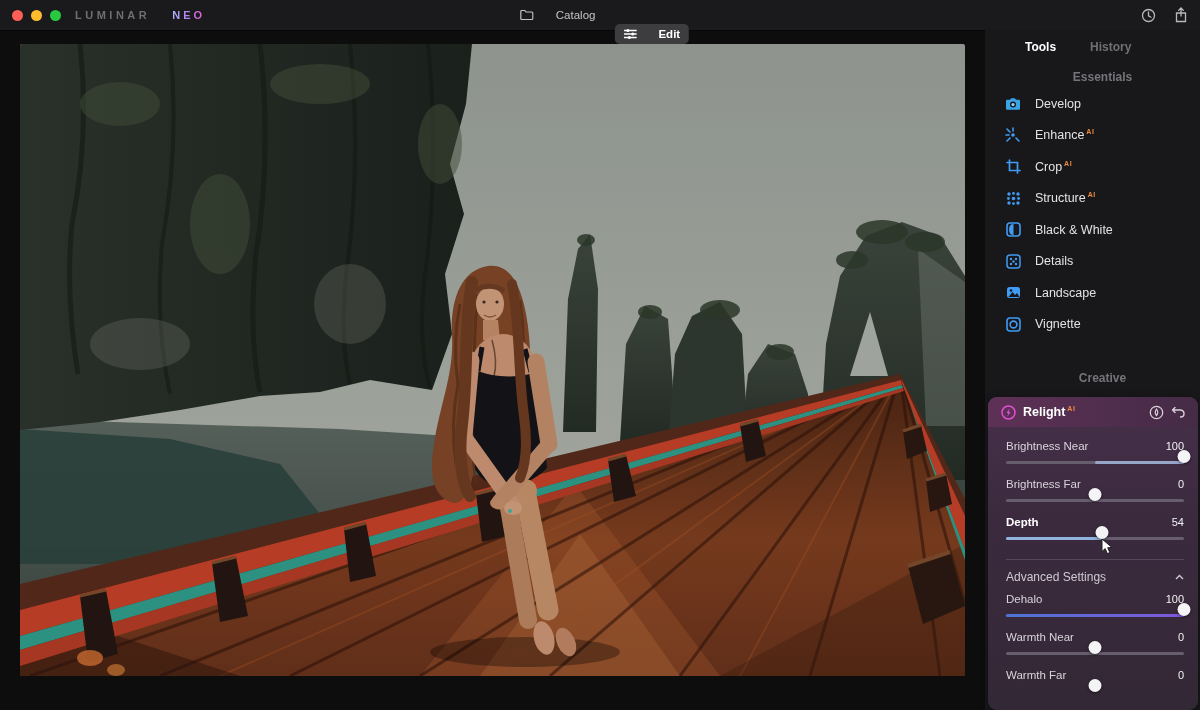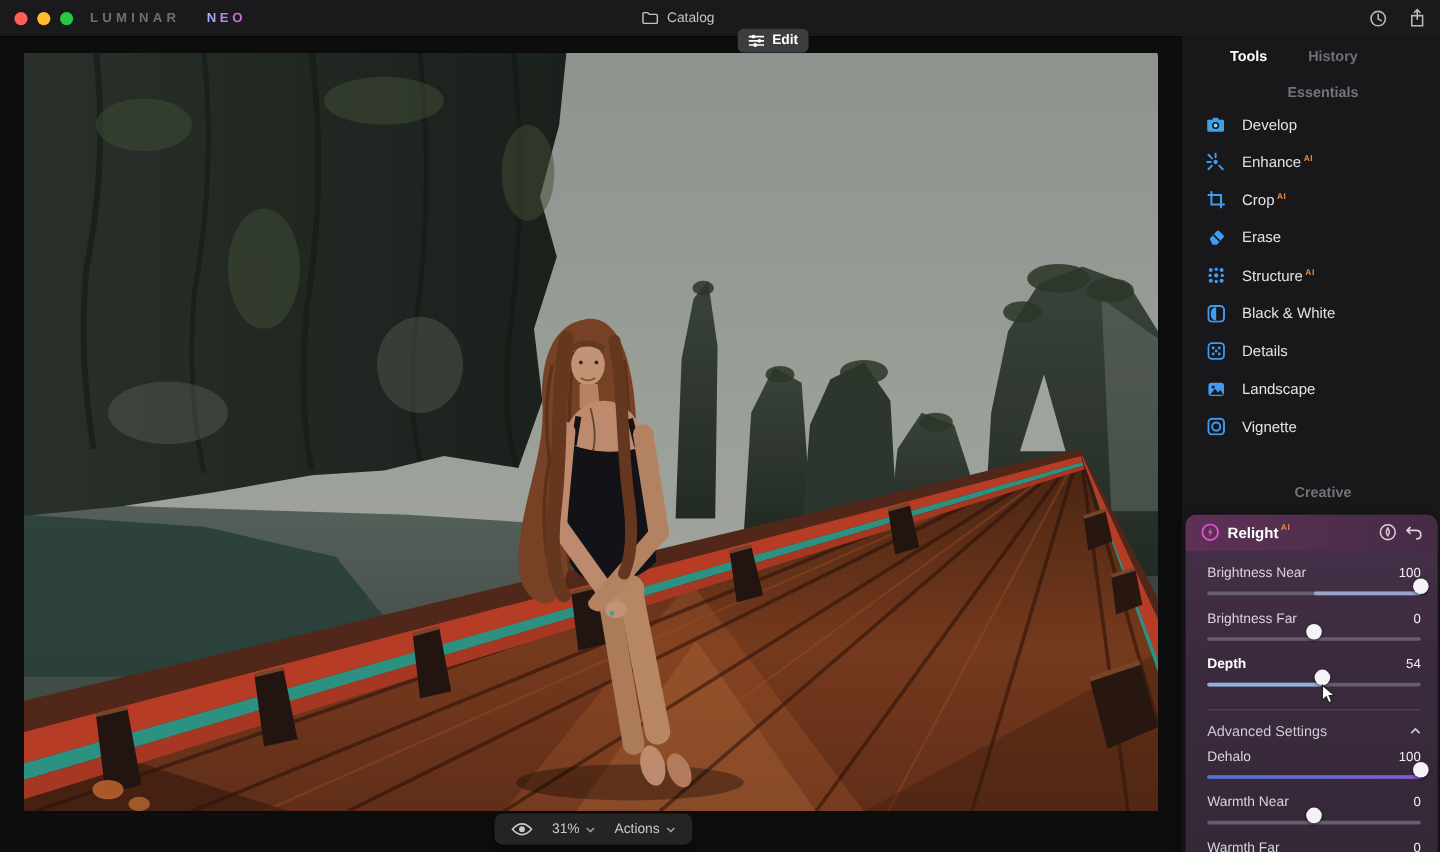--- a/index.html
+++ b/index.html
@@ -12,21 +12,21 @@
   .traffic{display:flex;gap:8px;margin-left:12px;}
   .light{width:11px;height:11px;border-radius:50%;}
   .light.red{background:#ff5f57}.light.yellow{background:#febc2e}.light.green{background:#28c840}
   .logo{margin-left:14px;display:flex;align-items:baseline;gap:22px;user-select:none;}
   .logo .lum{font-size:11px;font-weight:bold;letter-spacing:3.5px;color:#6e6e73;}
   .logo .neo{font-size:11px;font-weight:bold;letter-spacing:3px;
     background:linear-gradient(90deg,#aab8ff,#b77df0,#e45fd0);
     -webkit-background-clip:text;background-clip:text;color:transparent;}
   .center-tabs{position:absolute;left:50%;top:0;transform:translateX(-50%);height:30px;
     display:flex;align-items:center;gap:10px;}
-  .ttab{display:flex;align-items:center;gap:7px;font-size:11.5px;color:#c3c3c6;
+  .ttab{display:flex;align-items:center;gap:22px;font-size:11.5px;color:#c3c3c6;
     padding:4px 9px;border-radius:5px;cursor:default;}
   .ttab.active{background:#3d3d40;color:#ffffff;font-weight:bold;margin-top:38px;}
   .top-right{position:absolute;right:12px;top:0;height:30px;display:flex;align-items:center;gap:18px;}
   .tb-icon{display:flex;align-items:center;}
 
   
   .photo{position:absolute;left:20px;top:44px;width:945px;height:632px;background:#000;
     border-radius:2px;overflow:hidden;}
   .photo svg{display:block;}
 
@@ -313,40 +313,20 @@
       <ellipse cx="478" cy="459" rx="8" ry="6" fill="#c08a68"></ellipse>
       <circle cx="490" cy="467" r="2" fill="#3fae9a"></circle>
 
       <path d="M452,238 C444,280 448,330 442,380 C438,412 442,440 450,452" stroke="#6b3a1f" stroke-width="12" fill="none" stroke-linecap="round"></path>
       <path d="M492,240 C500,280 498,330 504,372 C508,402 506,420 500,434" stroke="#6b3a1f" stroke-width="10" fill="none" stroke-linecap="round"></path>
 
       <rect x="0" y="0" width="945" height="632" fill="#0c1410" opacity=".06"></rect>
     </svg>
   </div>
 
-  <div class="pill">
-    <span class="seg">
-      <svg width="18" height="12" viewBox="0 0 18 12">
-        <path d="M1 6 Q9 -3 17 6 Q9 15 1 6 Z" fill="none" stroke="#c9c9cc" stroke-width="1.4"></path>
-        <circle cx="9" cy="6" r="2.4" fill="#c9c9cc"></circle>
-      </svg>
-    </span>
-    <span class="seg">
-      <span>31%</span>
-      <svg width="8" height="5" viewBox="0 0 8 5">
-          <polyline points="1,1 4,4 7,1" fill="none" stroke="#9a9a9e" stroke-width="1.4"></polyline>
-        </svg>
-    </span>
-    <span class="seg">
-      <span>Actions</span>
-      <svg width="8" height="5" viewBox="0 0 8 5">
-          <polyline points="1,1 4,4 7,1" fill="none" stroke="#9a9a9e" stroke-width="1.4"></polyline>
-        </svg>
-    </span>
-  </div>
 
   <div class="sidebar">
     <div class="side-tabs">
       <span class="side-tab active">Tools</span>
       <span class="side-tab">History</span>
     </div>
 
     <div class="section-label">Essentials</div>
 
     <div class="tool-row">
@@ -374,29 +354,20 @@
       </span>
       <span class="tlabel"><span>Enhance</span><sup class="ai">AI</sup></span>
     </div>
     <div class="tool-row">
       <span class="ticon">
         <svg width="15" height="15" viewBox="0 0 15 15">
             <path d="M3.5 1 L3.5 11.5 L14 11.5 M1 3.5 L11.5 3.5 L11.5 14" fill="none" stroke="#3f9bf4" stroke-width="1.7" stroke-linecap="round"></path>
           </svg>
       </span>
       <span class="tlabel"><span>Crop</span><sup class="ai">AI</sup></span>
-    </div>
-    <div class="tool-row">
-      <span class="ticon">
-        <svg width="15" height="14" viewBox="0 0 15 14">
-            <path d="M2 8 L8 1.5 Q9 .6 10 1.5 L13.5 5 Q14.4 6 13.5 7 L8 13 L4.5 13 Z" fill="#3f9bf4"></path>
-            <path d="M5.2 4.8 L10.5 10" stroke="#18181a" stroke-width="1.4"></path>
-          </svg>
-      </span>
-      <span class="tlabel"><span>Erase</span></span>
     </div>
     <div class="tool-row">
       <span class="ticon">
         <svg width="15" height="15" viewBox="0 0 15 15">
             <g fill="#3f9bf4">
               <circle cx="3" cy="3" r="1.7"></circle>
               <circle cx="7.5" cy="2.4" r="1.4"></circle>
               <circle cx="12" cy="3" r="1.7"></circle>
               <circle cx="2.4" cy="7.5" r="1.4"></circle>
               <circle cx="7.5" cy="7.5" r="1.8"></circle>

